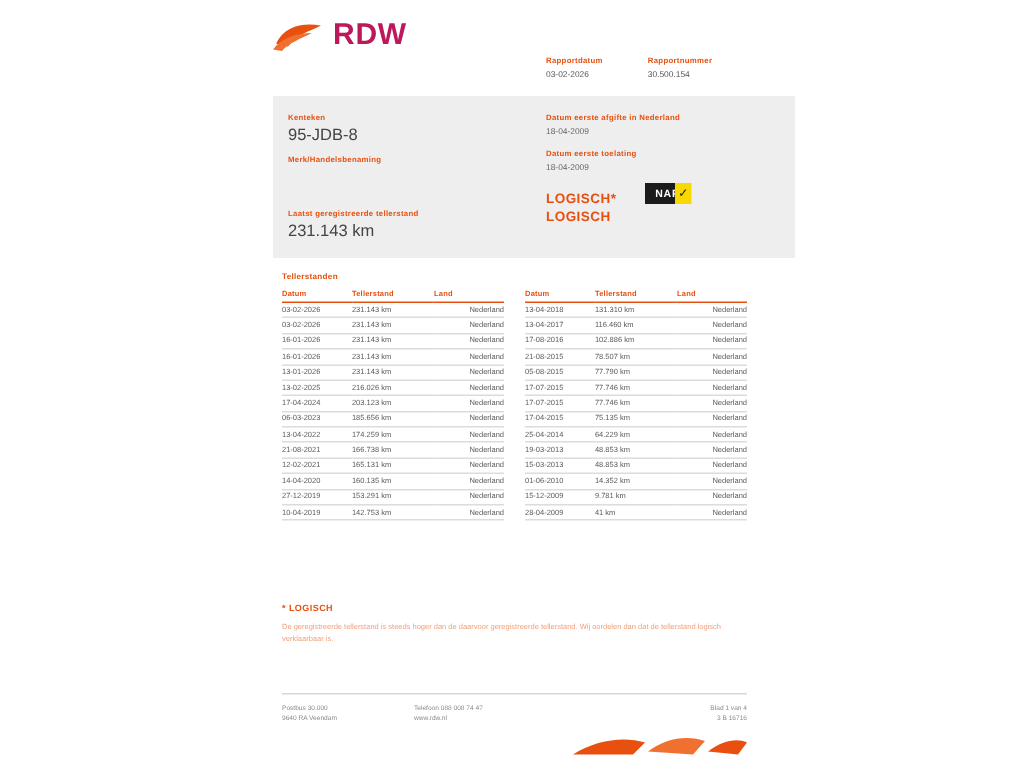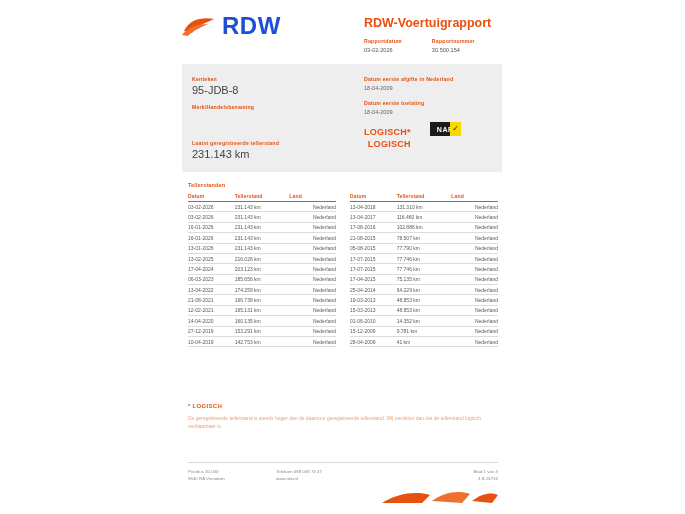--- a/index.html
+++ b/index.html
@@ -35,23 +35,23 @@
     display: flex;
     align-items: center;
   }
   .logo-mark {
     width: 34px;
     height: 22px;
     margin-right: 6px;
     position: relative;
   }
   .logo-text {
-    font-size: 24px;
-    font-weight: bold;
-    color: #1d4ed8;
+    font-size: 20px;
+    font-weight: bold;
+    color: #be185d;
     letter-spacing: 0.5px;
   }
   .doc-title {
     position: absolute;
     left: 364px;
     top: 16px;
     font-size: 12.5px;
     font-weight: bold;
     color: #e8500f;
   }
@@ -76,20 +76,21 @@
   }
 
   
   .panel {
     position: absolute;
     left: 182px;
     top: 64px;
     width: 320px;
     height: 108px;
     background: #eeeeee;
+    padding-left: 28px;
   }
   .panel .col-left {
     position: absolute;
     left: 10px;
     top: 12px;
     width: 160px;
   }
   .panel .col-right {
     position: absolute;
     left: 182px;
@@ -121,21 +122,20 @@
   }
   .verdict {
     position: absolute;
     left: 182px;
     top: 62px;
     color: #e8500f;
     font-weight: bold;
     font-size: 9px;
     line-height: 12px;
     letter-spacing: 0.3px;
-    text-align: right;
   }
   .nap-badge {
     position: absolute;
     left: 248px;
     top: 58px;
     width: 30px;
     height: 14px;
     background: #1b1b1b;
     color: #ffffff;
     font-size: 7px;
@@ -261,21 +261,20 @@
     <div class="logo-wrap">
       <span class="logo-mark">
         <svg width="34" height="22" viewBox="0 0 34 22">
           <path d="M2 16 C8 4, 20 2, 32 4 C24 8, 16 10, 10 18 Z" fill="#e8500f"></path>
           <path d="M0 20 C6 12, 16 9, 26 9 C18 13, 10 16, 6 21 Z" fill="#f07030"></path>
         </svg>
       </span>
       <span class="logo-text">RDW</span>
     </div>
 
-    <div class="doc-title">RDW-Voertuigrapport</div>
 
     <div class="meta-row">
       <div class="meta-block">
         <div class="meta-label">Rapportdatum</div>
         <div class="meta-value">03-02-2026</div>
       </div>
       <div class="meta-block">
         <div class="meta-label">Rapportnummer</div>
         <div class="meta-value">30.500.154</div>
       </div>

